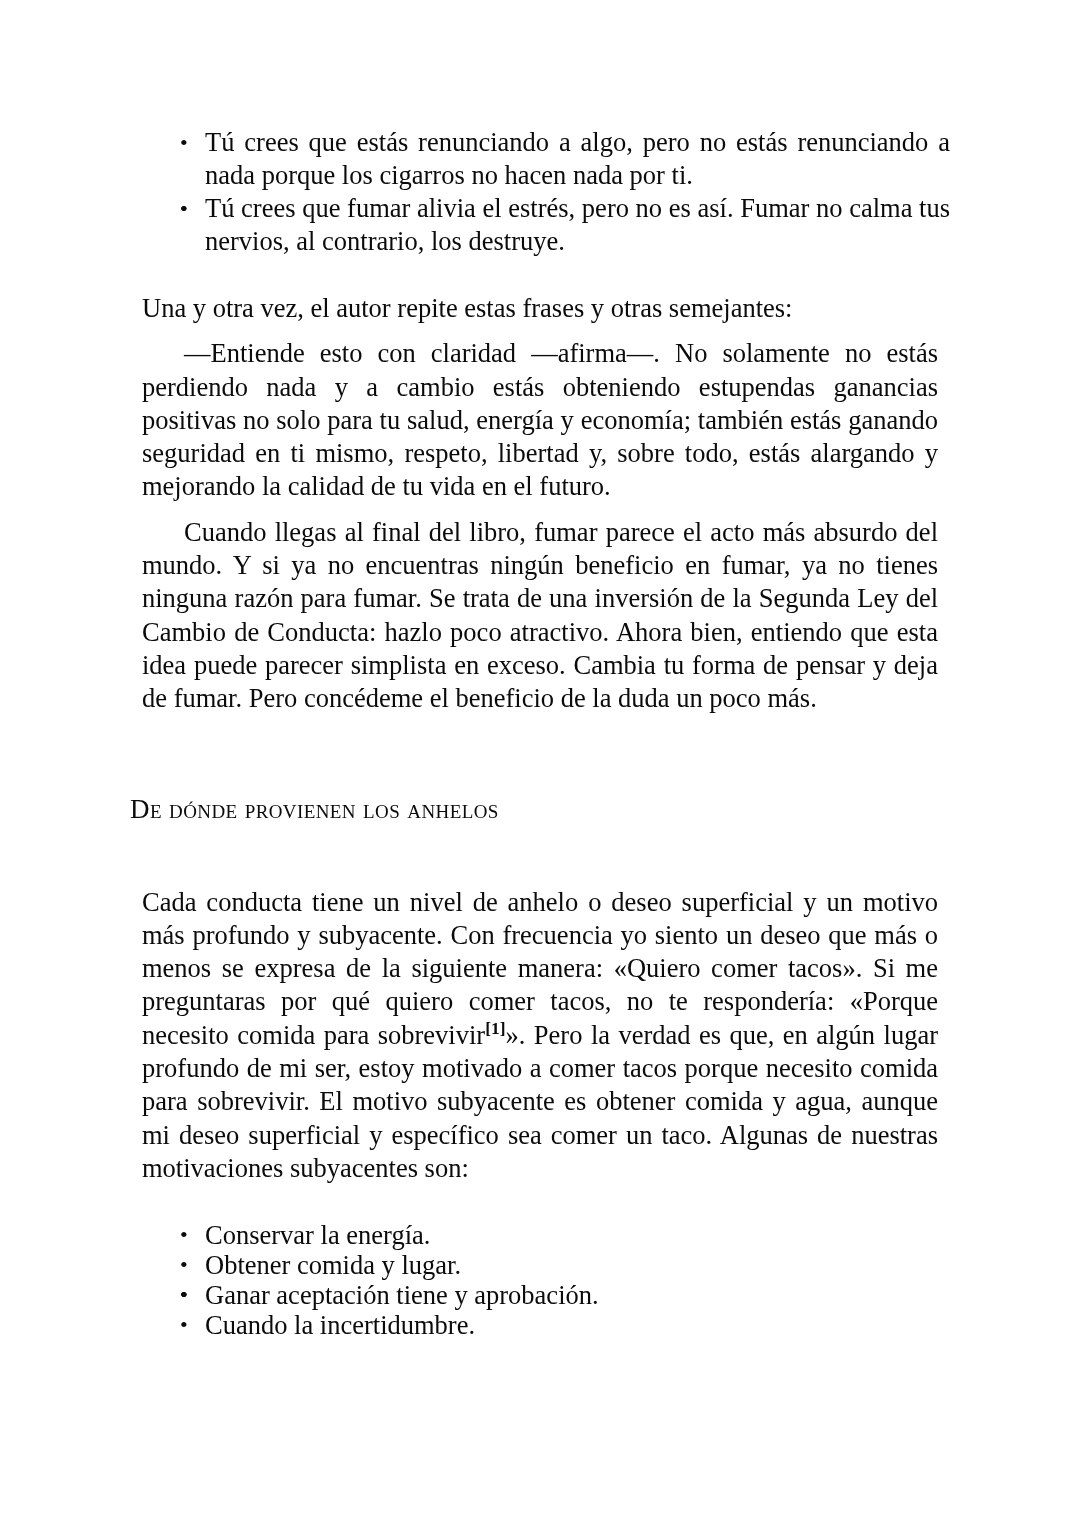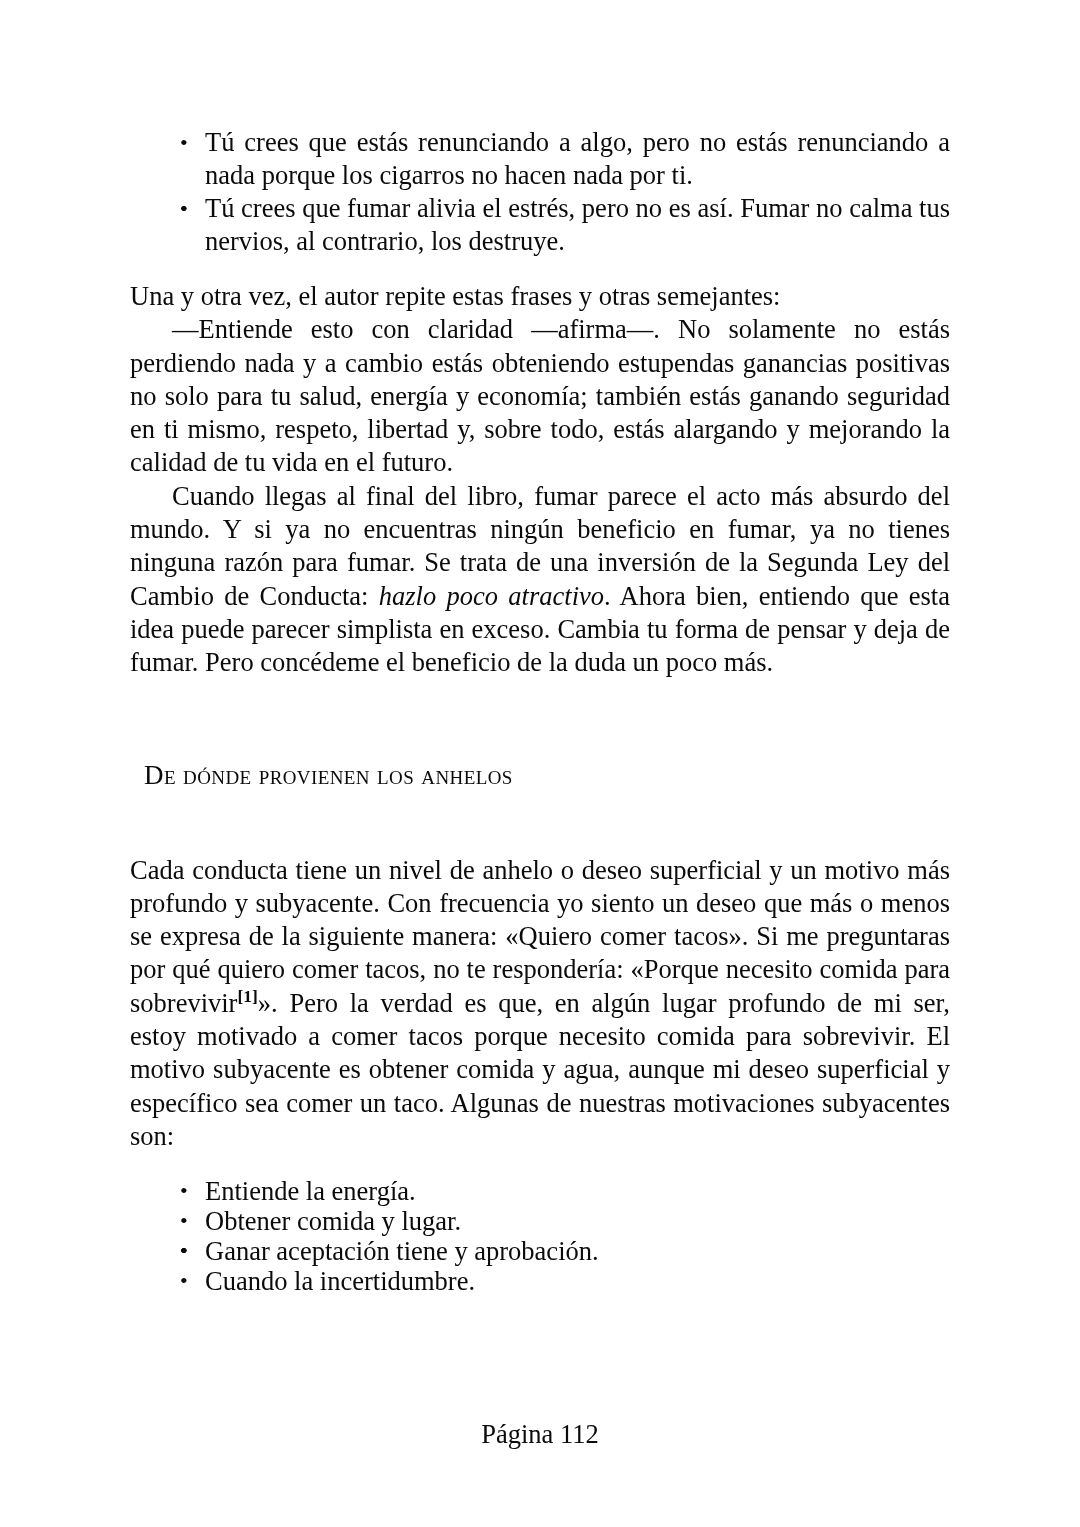--- a/index.html
+++ b/index.html
@@ -52,50 +52,50 @@
   ul.bullets.compact li {
     line-height: 30px;
     font-size: 26.5px;
   }
   ul.bullets.compact li .bullet-dot {
     line-height: 30px;
   }
 
   
   p.para {
-    margin: 0;
+    margin: 12px;
     font-size: 26.5px;
     line-height: 33.3px;
     text-align: justify;
     text-align-last: left;
   }
   p.para.indent {
     text-indent: 42px;
   }
 
   
   h2.section-heading {
-    margin: 14px;
+    margin: 0;
     font-weight: normal;
     font-size: 27px;
     line-height: 34px;
     font-variant: small-caps;
     letter-spacing: 0.4px;
     text-align: left;
   }
 
   
   .gap-top-list { height: 126px; }
   .gap-after-list { height: 22px; }
   .gap-before-heading { height: 64px; }
   .gap-after-heading { height: 48px; }
   .gap-before-final-list { height: 23px; }
 
   
-  .italic { font-style: italic; }
+  .italic { }
   .footnote-ref {
     font-size: 0.66em;
     font-weight: bold;
     vertical-align: super;
     line-height: 0;
   }
 
   
   .page-footer {
     position: absolute;
@@ -143,21 +143,21 @@
 
     <div class="gap-after-heading"></div>
 
     <p class="para"><span>Cada conducta tiene un nivel de anhelo o deseo superficial y un motivo más profundo y subyacente. Con frecuencia yo siento un deseo que más o menos se expresa de la siguiente manera: «Quiero comer tacos». Si me preguntaras por qué quiero comer tacos, no te respondería: «Porque necesito comida para sobrevivir</span><span class="footnote-ref">[1]</span><span>». Pero la verdad es que, en algún lugar profundo de mi ser, estoy motivado a comer tacos porque necesito comida para sobrevivir. El motivo subyacente es obtener comida y agua, aunque mi deseo superficial y específico sea comer un taco. Algunas de nuestras motivaciones subyacentes son:</span></p>
 
     <div class="gap-before-final-list"></div>
 
     <ul class="bullets compact">
       <li>
         <span class="bullet-dot">•</span>
-        <span>Entiende la energía.</span>
+        <span>Conservar la energía.</span>
       </li>
       <li>
         <span class="bullet-dot">•</span>
         <span>Obtener comida y lugar.</span>
       </li>
       <li>
         <span class="bullet-dot">•</span>
       </li>
       <li>
         <span class="bullet-dot">•</span>
@@ -167,14 +167,13 @@
         <span>Ganar aceptación tiene y aprobación.</span>
       </li>
       <li>
         <span class="bullet-dot">•</span>
         <span>Cuando la incertidumbre.</span>
       </li>
     </ul>
 
   </div>
 
-  <div class="page-footer">Página 112</div>
 </div>
 
 </body></html>

